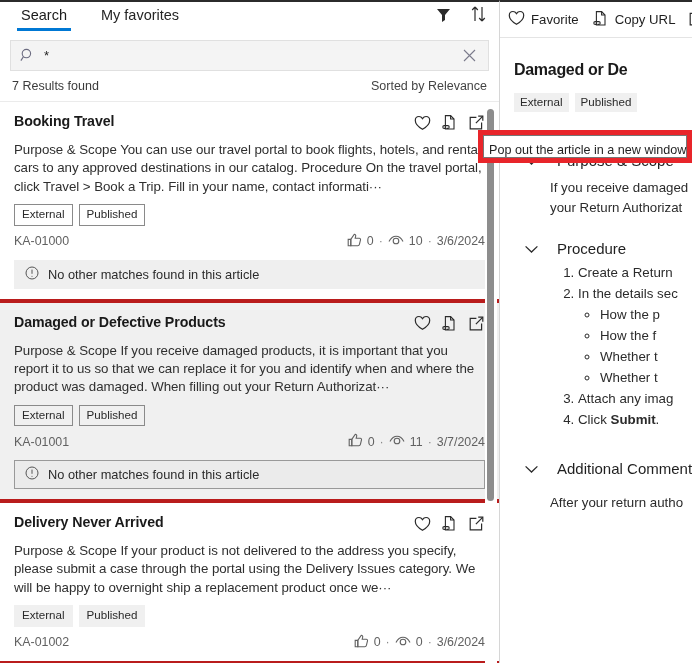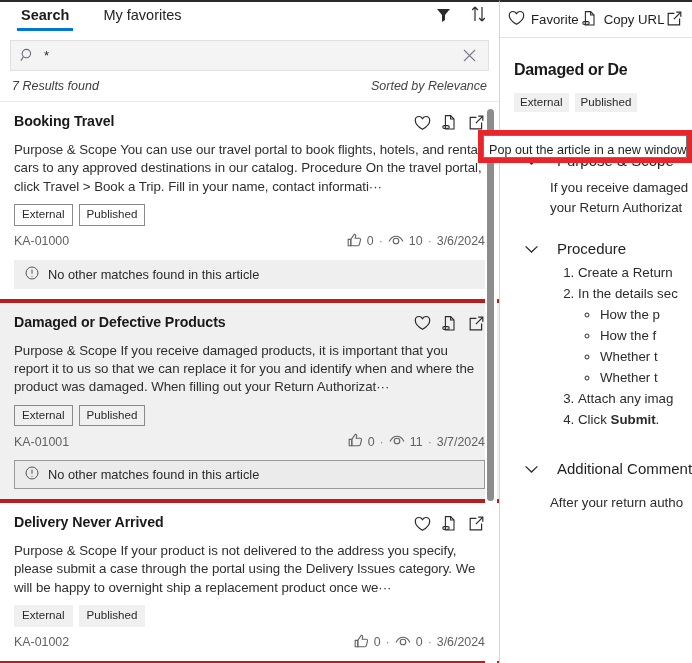--- a/index.html
+++ b/index.html
@@ -39,21 +39,21 @@
   .tab {
     font-size: 14.5px;
     color: #252525;
     padding: 0 4px 7px 4px;
     margin-right: 26px;
     position: relative;
     cursor: pointer;
     line-height: 1;
     white-space: nowrap;
   }
-  .tab.active { font-weight: bold; color: #1b1b1b; }
+  .tab.active { font-weight: normal; color: #1b1b1b; }
   .tab.active::after {
     content: "";
     position: absolute;
     left: 0; right: 0; bottom: -1px;
     height: 2.5px;
     background: #0078d4;
   }
   .tab-actions {
     position: absolute;
     right: 12px;
@@ -98,21 +98,20 @@
     align-items: center;
   }
 
   .results-meta {
     display: flex;
     justify-content: space-between;
     align-items: center;
     padding: 8px 12px 8px 12px;
     font-size: 12.5px;
     color: #3b3b3b;
-    font-style: italic;
   }
   .results-meta .sorted { color: #444; }
 
   .results-list {
     position: relative;
     height: 567px;
     overflow: hidden;
     border-top: 1px solid #ebebeb;
   }
 
@@ -220,21 +219,21 @@
     border-top: 2px solid #2b2b2b;
     border-left: 1px solid #d6d6d6;
     overflow: hidden;
     flex: 0 0 193px;
   }
   .rp-toolbar {
     display: flex;
     align-items: center;
     height: 36px;
     padding-left: 8px;
-    gap: 2px;
+    gap: 13px;
     white-space: nowrap;
     border-bottom: 1px solid #e4e4e4;
     overflow: hidden;
     text-align: center;
   }
   .rp-btn {
     display: flex;
     align-items: center;
     gap: 6px;
     font-size: 13.2px;

